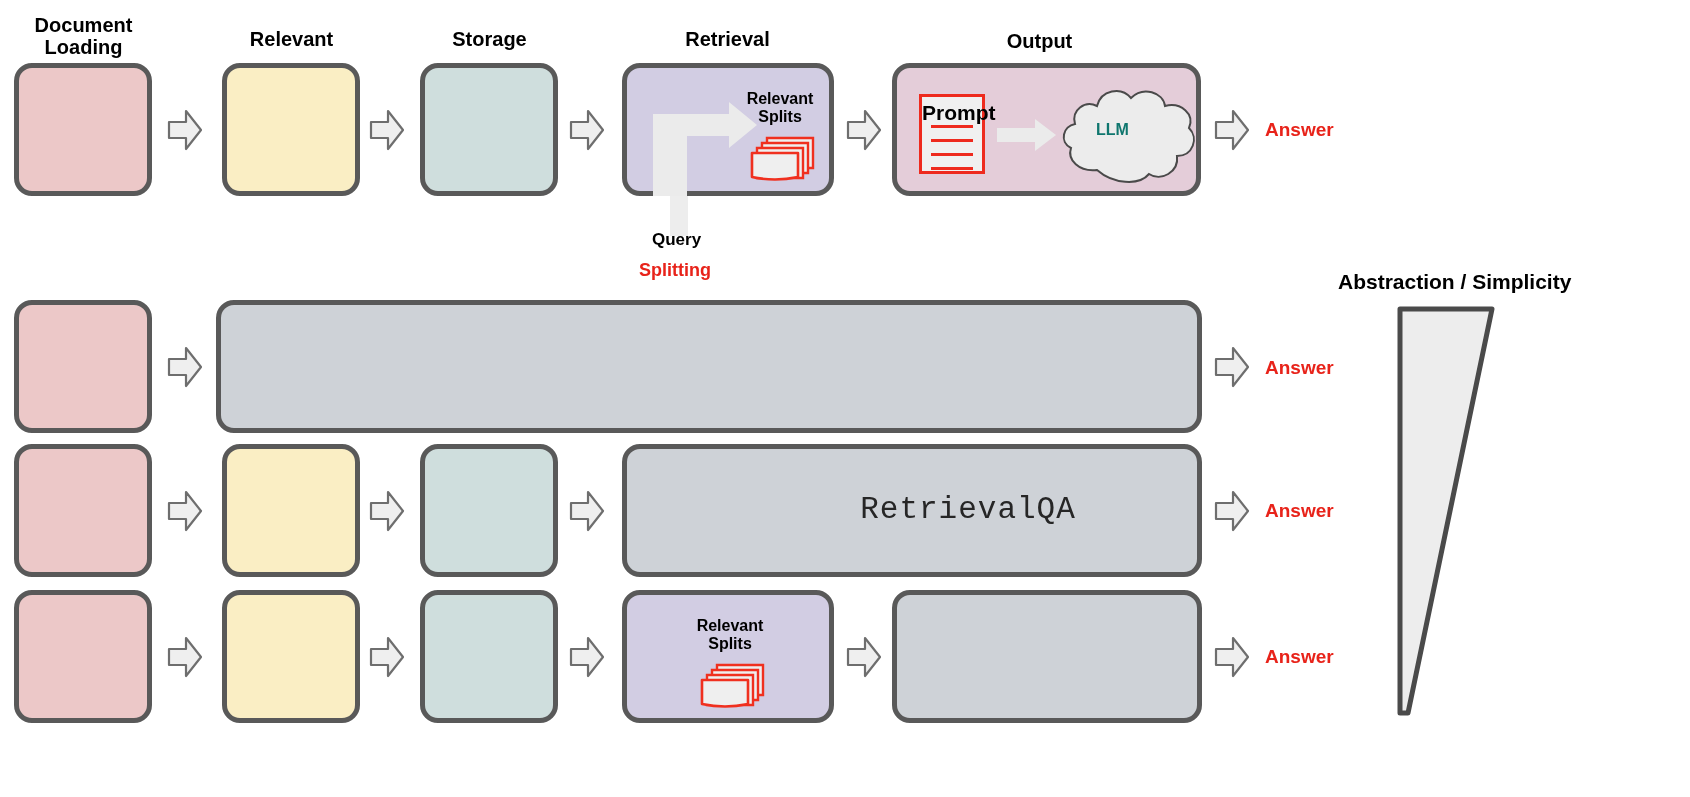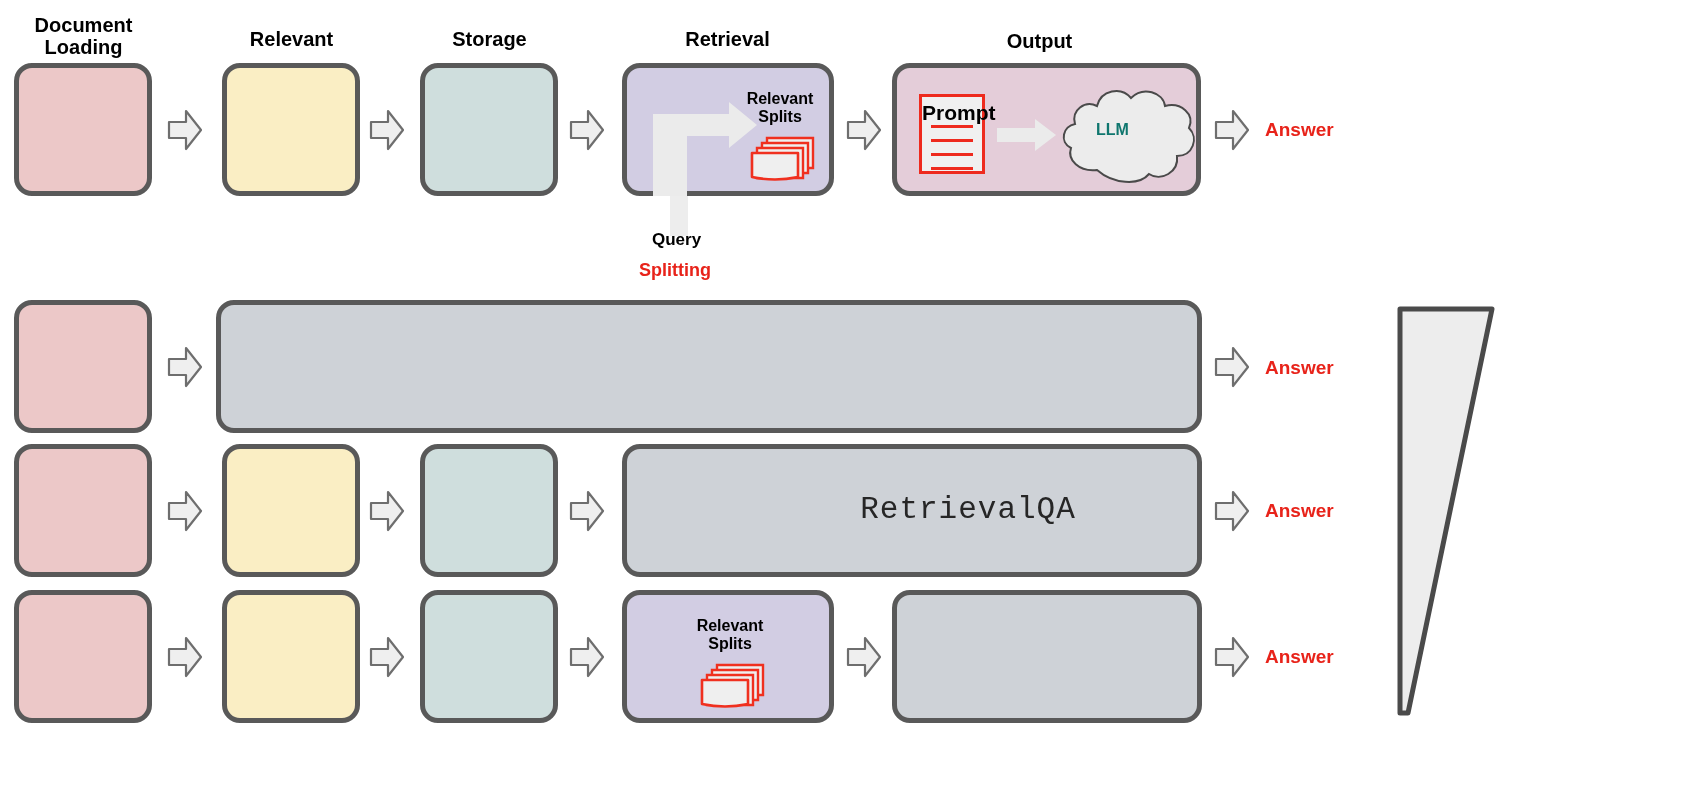--- a/index.html
+++ b/index.html
@@ -320,19 +320,20 @@
       </svg>
   </div>
   <div class="box gray" style="left:892px; top:590px; width:310px; height:133px;"></div>
   <div class="chevron" style="left:1213px; top:634px;">
     <svg viewBox="0 0 38 46">
         <path d="M3 15 L20 15 L20 4 L35 23 L20 42 L20 31 L3 31 Z" fill="#efefef" stroke="#6e6e6e" stroke-width="2.2" stroke-linejoin="round"></path>
       </svg>
   </div>
   <div class="answer" style="left:1265px; top:646px;">Answer</div>
 
+  <div class="abs-title" style="left:1338px; top:270px;">Abstraction / Simplicity</div>
   <div class="triangle" style="left:1396px; top:305px;">
     <svg width="104" height="412" viewBox="0 0 104 412">
       <path d="M4 4 L96 4 L12 408 L4 408 Z" fill="#ededed" stroke="#4a4a4a" stroke-width="5" stroke-linejoin="round"></path>
     </svg>
   </div>
 
 </div>
 
 </body></html>

